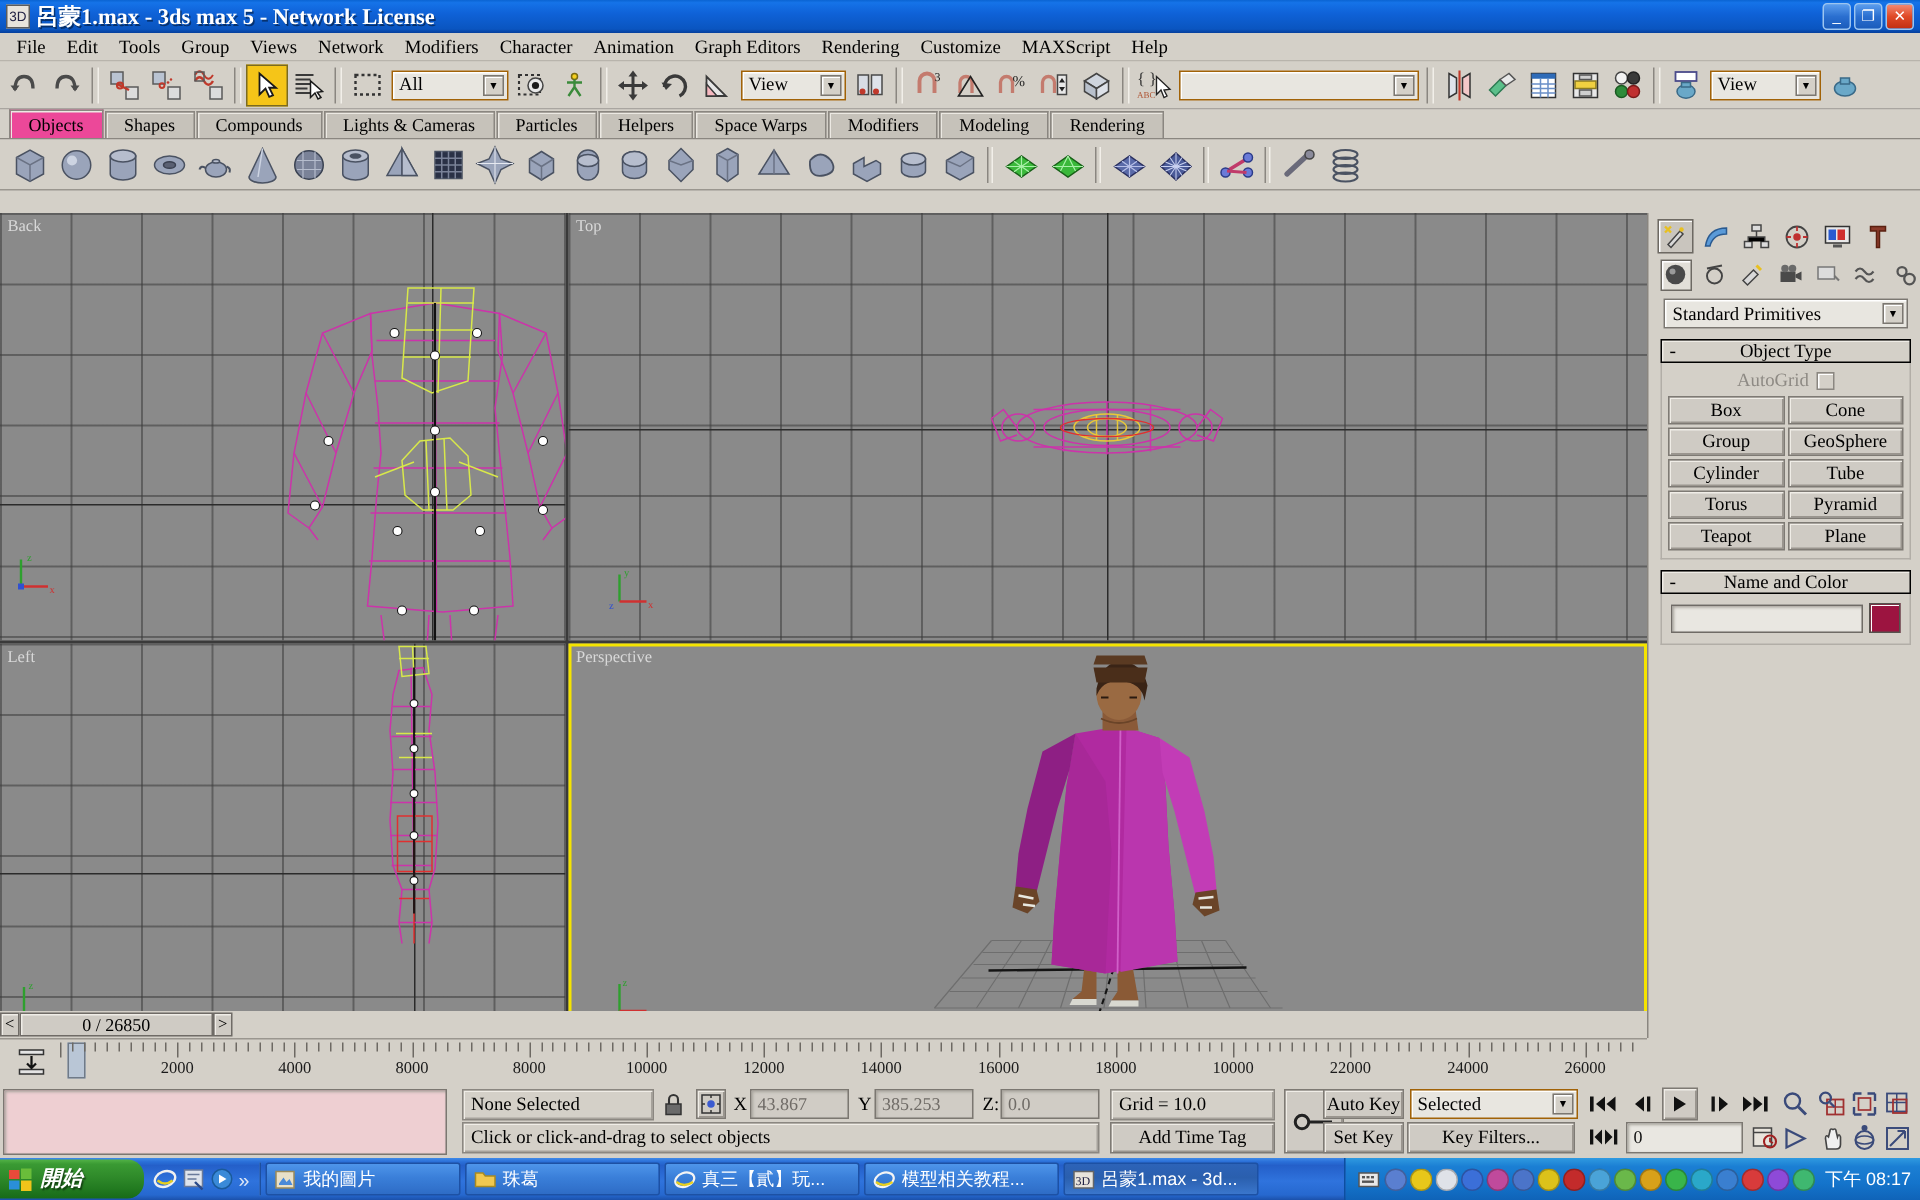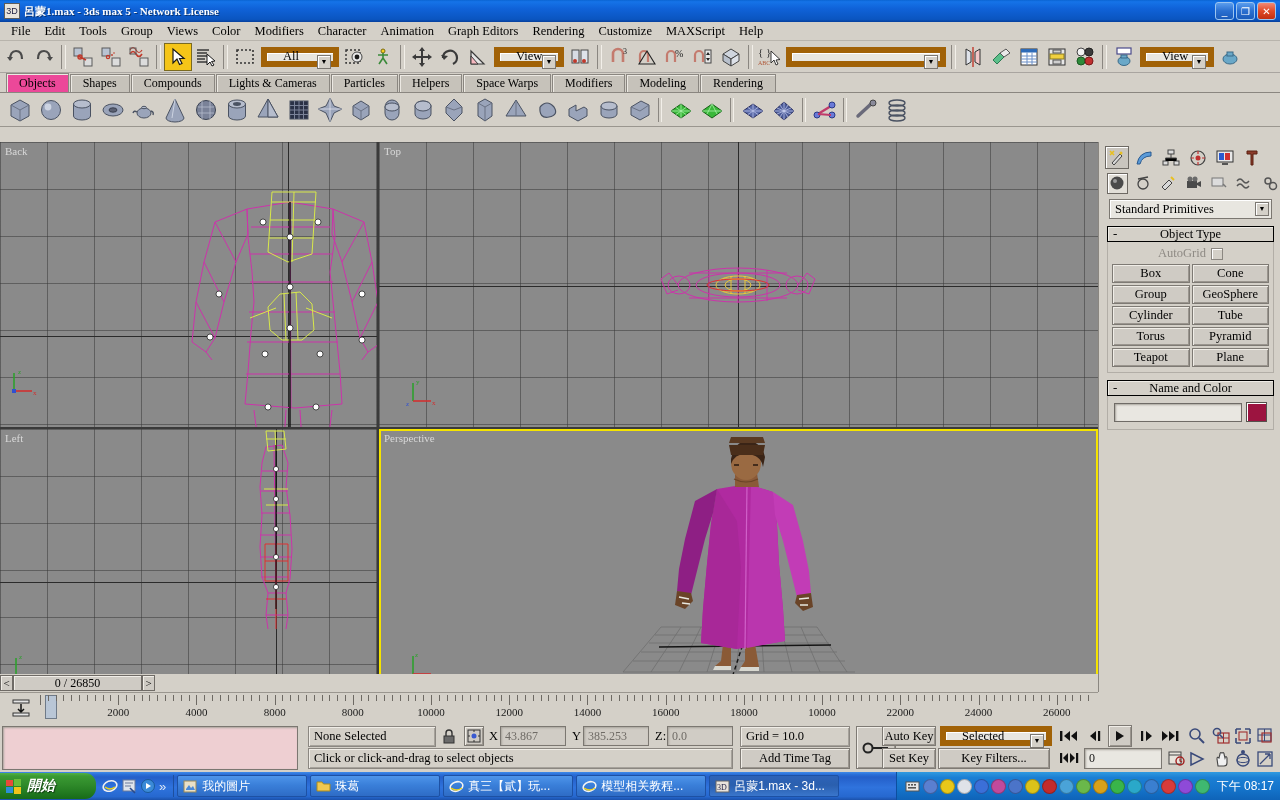--- a/index.html
+++ b/index.html
@@ -18,21 +18,21 @@
     background: linear-gradient(180deg,#0a64d2 0%,#1573e8 8%,#0f62d8 40%,#0a55c0 88%,#063f9c 100%);
     display: flex; align-items: center; padding: 0 2px;
   }
   .title-ico {
     width: 16px; height: 16px; margin: 0 4px 0 2px;
     background: #e8e4dc; border: 1px solid #5c5c5c;
     display: flex; align-items: center; justify-content: center;
     font-size: 9px; color: #224; font-family: "Liberation Sans", sans-serif;
   }
   .title-text {
-    color: #fff; font-weight: bold; font-size: 11px;
+    color: #fff; font-weight: bold; font-size: 15px;
     font-family: "Liberation Serif", serif; flex: 1;
     text-shadow: 1px 1px 0 rgba(0,0,0,.45);
   }
   .winbtns { display: flex; gap: 2px; padding-right: 2px; }
   .winbtn {
     width: 19px; height: 18px; border: 1px solid #9cc5f0;
     border-radius: 3px; display: flex; align-items: center; justify-content: center;
     color: #fff; font-size: 10px; font-family: "Liberation Sans", sans-serif;
     background: linear-gradient(180deg,#5b9ded 0%,#2a6fd0 50%,#1b5cbb 100%);
   }
@@ -54,23 +54,23 @@
     padding: 0 2px; gap: 0px; border-bottom: 1px solid #a9a5a0;
   }
   .tb-btn {
     width: 28px; height: 28px; display: flex; align-items: center; justify-content: center;
     background: #d4d0c8; border: 1px solid transparent; position: relative;
   }
   .tb-btn.active { background: #f5c518; border: 1px solid #7a6a20; }
   .tb-sep { width: 5px; height: 24px; border-left: 1px solid #8a8680;
             border-right: 1px solid #f2efe9; margin: 0 3px; }
   .tb-combo {
-    height: 20px; background: #e8e6e0; border: 6px solid #a16207;
+    height: 20px; background: #e8e6e0; border: 1px solid #a16207;
     box-shadow: inset 1px 1px 0 #fff;
-    display: flex; align-items: center; padding-left: 16px;
+    display: flex; align-items: center; padding-left: 4px;
     font-size: 12.5px; position: relative; margin: 0 2px;
   }
   .tb-combo .arrow {
     position: absolute; right: 2px; top: 2px; width: 14px; height: 14px;
     background: #d4d0c8; border: 1px solid #7b7771;
     box-shadow: inset 1px 1px 0 #fff;
     display: flex; align-items: center; justify-content: center; font-size: 7px;
   }
   svg { display: block; }
 
@@ -247,21 +247,21 @@
       <div class="winbtn close">✕</div>
     </div>
   </div>
 
   <div class="menubar" id="menubar">
       <div class="menuitem">File</div>
       <div class="menuitem">Edit</div>
       <div class="menuitem">Tools</div>
       <div class="menuitem">Group</div>
       <div class="menuitem">Views</div>
-      <div class="menuitem">Color</div>
+      <div class="menuitem">Network</div>
       <div class="menuitem">Modifiers</div>
       <div class="menuitem">Character</div>
       <div class="menuitem">Animation</div>
       <div class="menuitem">Graph Editors</div>
       <div class="menuitem">Rendering</div>
       <div class="menuitem">Customize</div>
       <div class="menuitem">MAXScript</div>
       <div class="menuitem">Help</div>
     </div>
 

